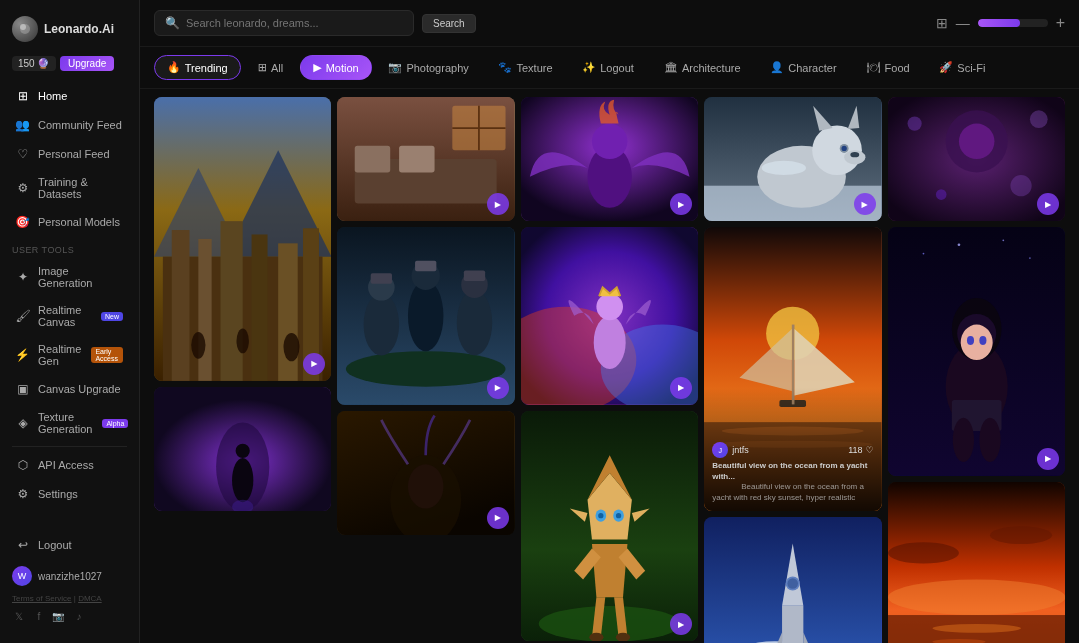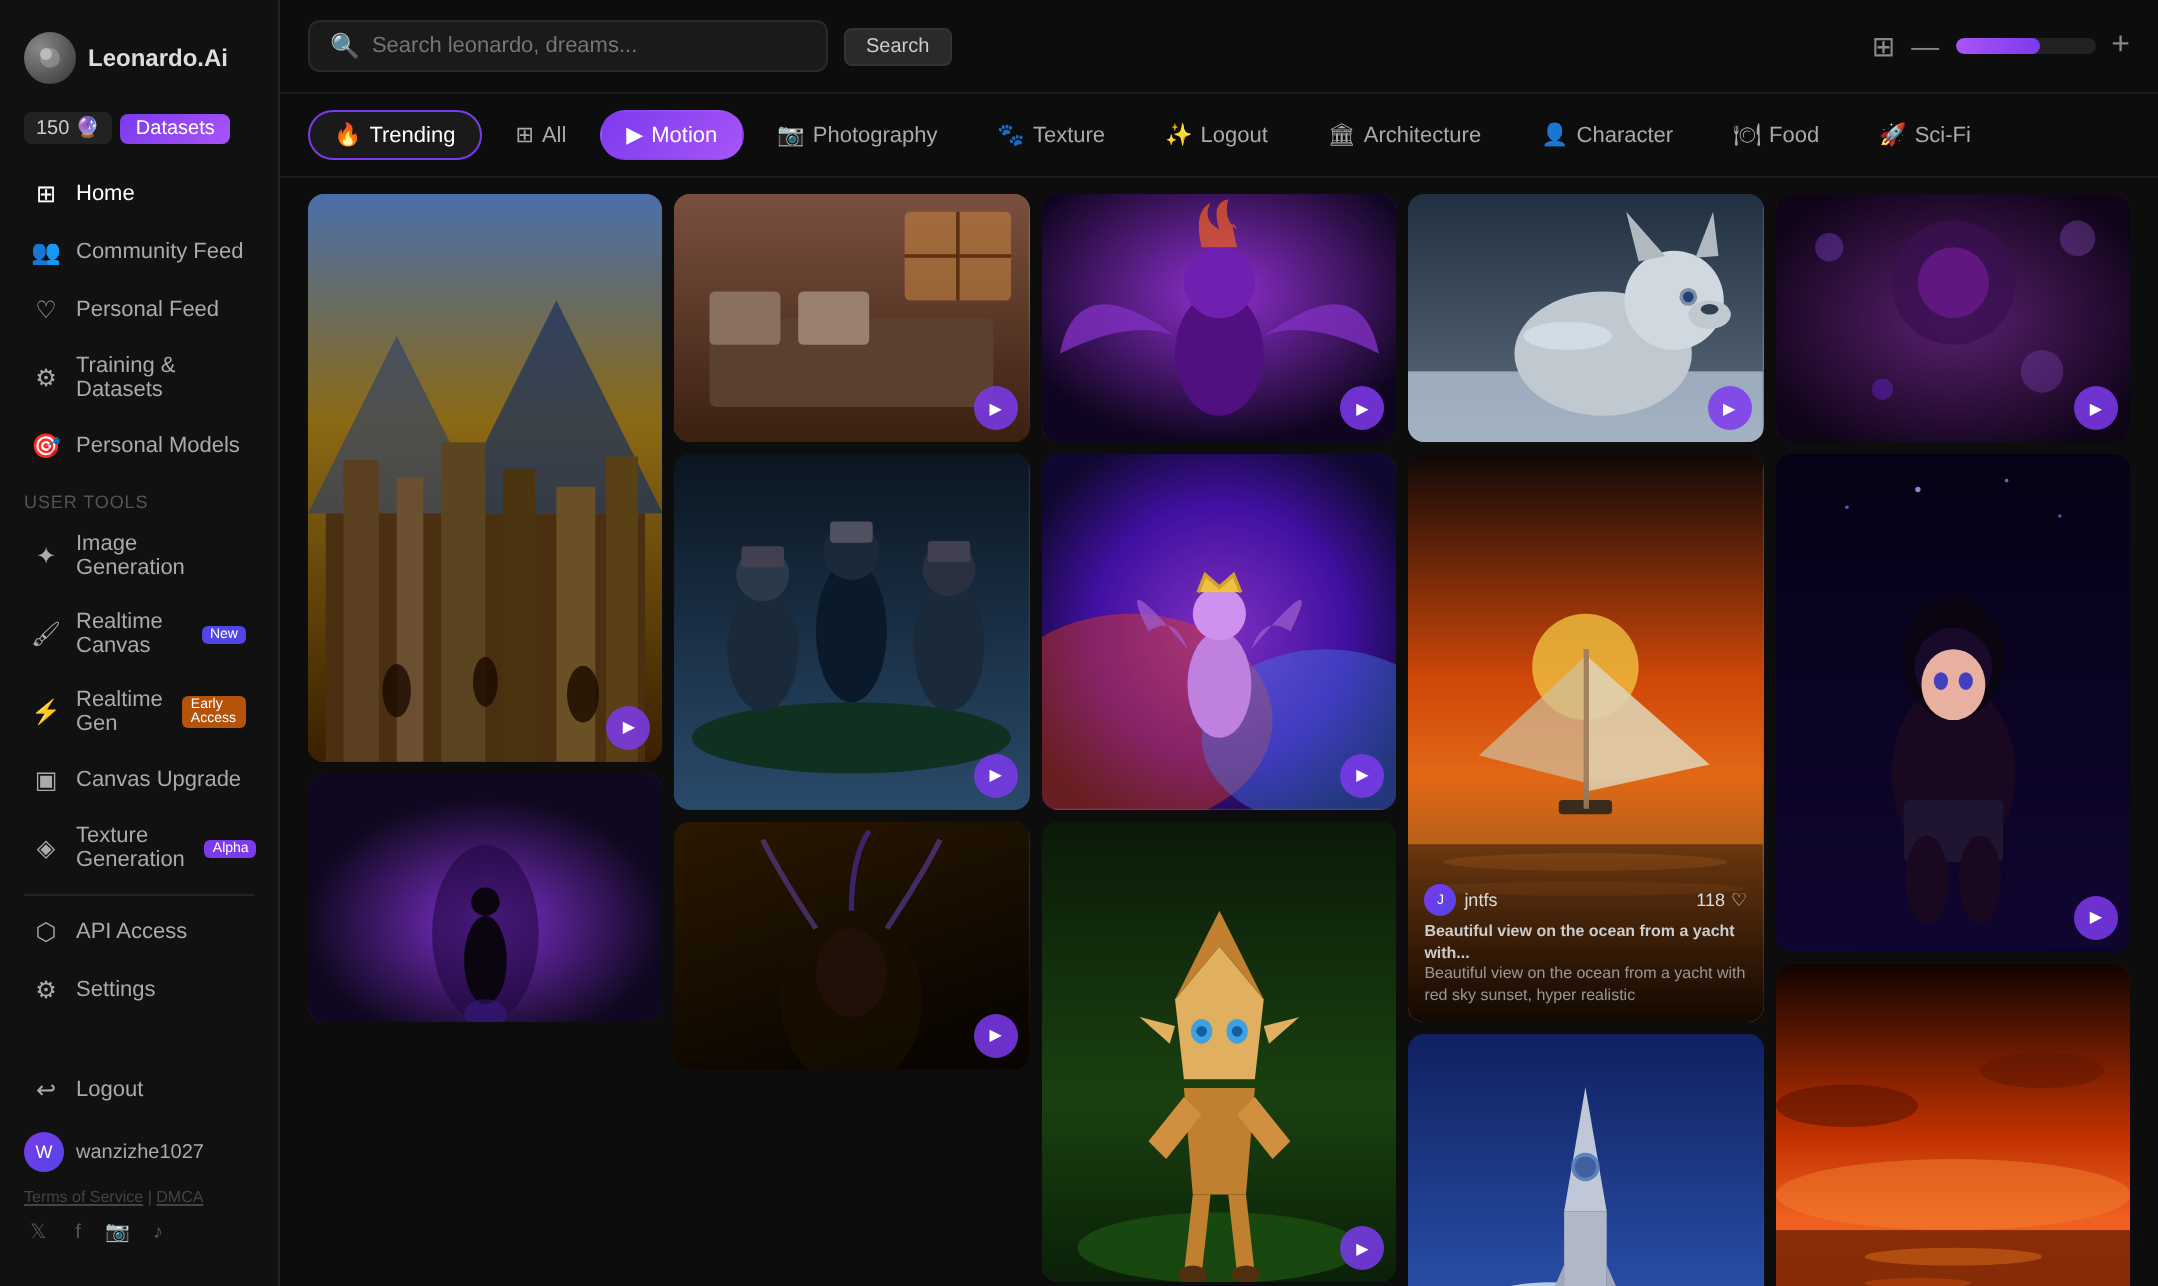--- a/index.html
+++ b/index.html
@@ -396,21 +396,21 @@
         <circle cx="5" cy="5" r="3" fill="#ccc" opacity="0.7"></circle>
       </svg>
     </div>
     <span class="sidebar-logo-text">Leonardo.Ai</span>
   </div>
 
   <div class="sidebar-credits">
     <span class="credits-badge">
       <span>150</span> 🔮
     </span>
-    <button class="upgrade-btn">Datasets</button>
+    <button class="upgrade-btn">Upgrade</button>
   </div>
 
   <nav class="sidebar-nav">
     <div class="nav-item active">
       <span class="nav-icon">⊞</span>
       <span>Home</span>
     </div>
     <div class="nav-item">
       <span class="nav-icon">👥</span>
       <span>Community Feed</span>
@@ -870,21 +870,21 @@
                 <div class="card-avatar">J</div>
                 <span class="card-username">jntfs</span>
               </div>
               <div class="card-likes">
                 <span>118</span>
                 <span>♡</span>
               </div>
             </div>
             <div class="card-desc">
               <strong>Beautiful view on the ocean from a yacht with...</strong><br>
-              <span style="opacity:0.7;">Beautiful view on the ocean from a yacht with red sky sunset, hyper realistic</span>
+              <span style="opacity:0.7;margin-left:29px;">Beautiful view on the ocean from a yacht with red sky sunset, hyper realistic</span>
             </div>
           </div>
         </div>
 
         <div class="img-card">
           <div class="ratio-med" style="position:relative;">
             <div class="card-inner bg-rocket">
               <svg width="100%" height="100%" viewBox="0 0 200 200" preserveAspectRatio="xMidYMid slice">
                 <defs>
                   <linearGradient id="grkt" x1="0" y1="0" x2="0" y2="1">

